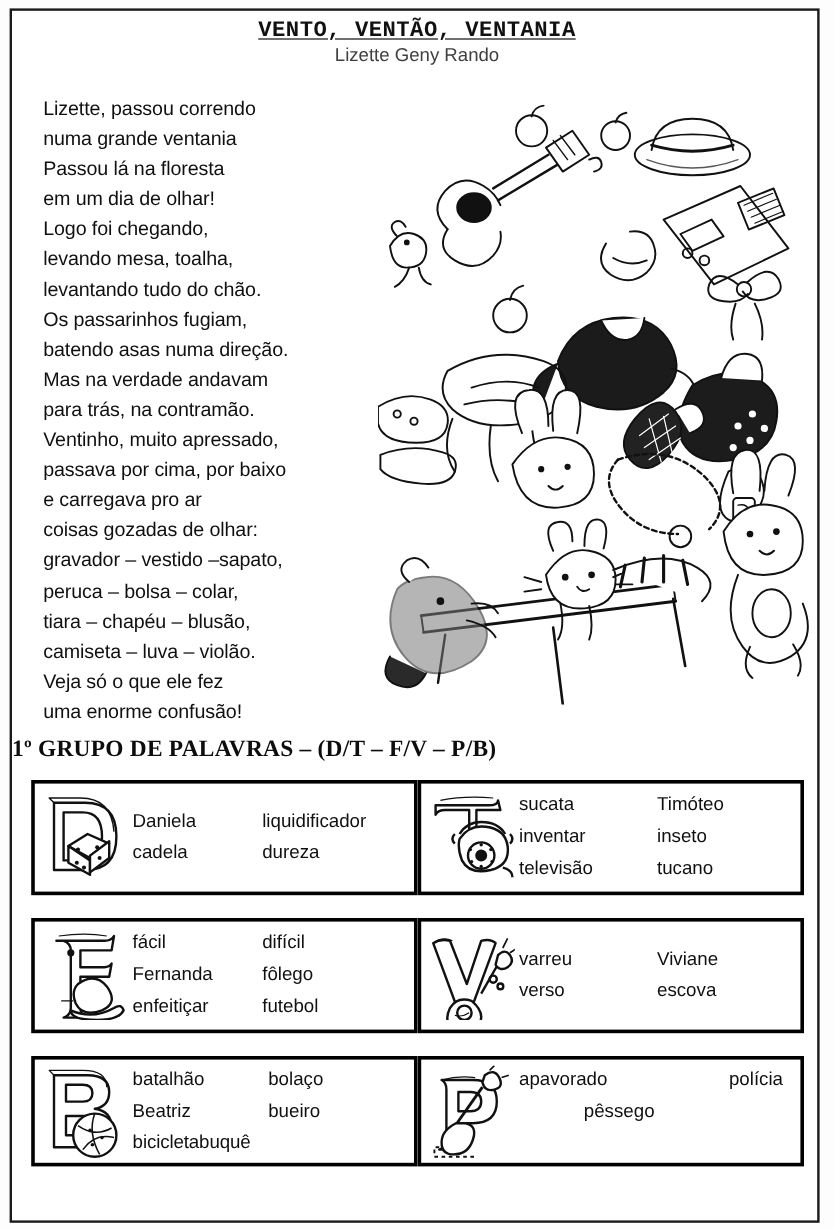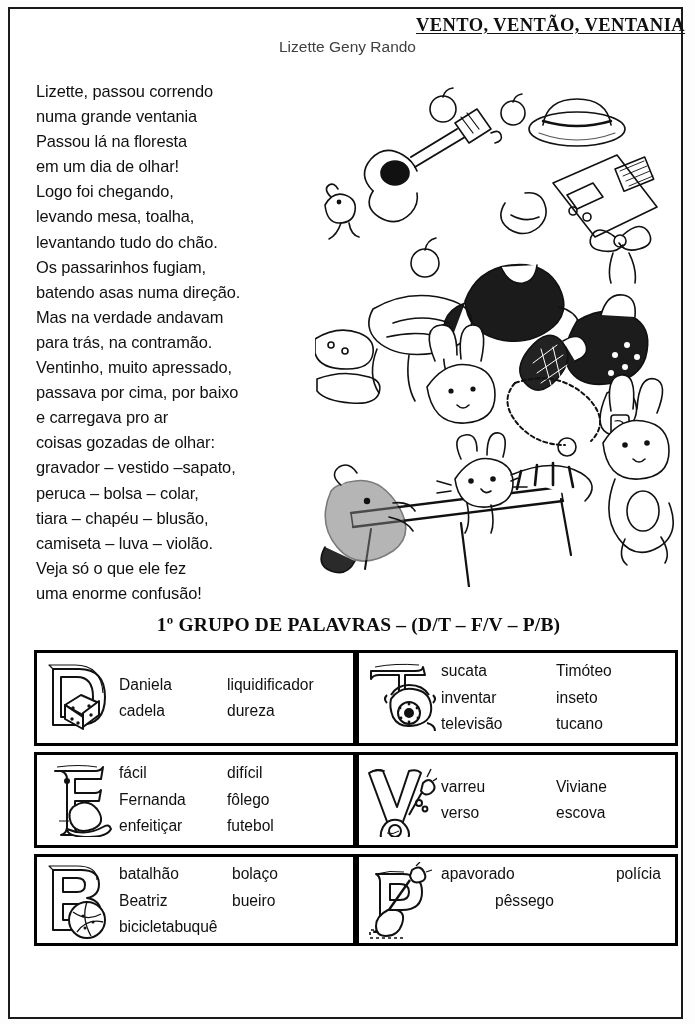--- a/index.html
+++ b/index.html
@@ -36,29 +36,28 @@
 
   
   .header {
     position: absolute;
     left: 0;
     top: 6px;
     width: 675px;
     text-align: center;
   }
   .doc-title {
-    font-family: Liberation Serif, serif;
+    font-family: Liberation Mono, monospace;
     font-weight: bold;
     font-size: 18.5px;
     letter-spacing: 0.4px;
     text-decoration: underline;
     text-underline-offset: 2px;
     line-height: 1.15;
     color: #111;
-    text-align: right;
   }
   .doc-author {
     font-family: "Liberation Sans", sans-serif;
     font-weight: normal;
     font-size: 15.5px;
     margin-top: 2px;
     color: #404040;
   }
 
   
@@ -86,40 +85,38 @@
     height: 500px;
   }
   .illustration svg { display: block; }
 
   
   .group-heading {
     position: absolute;
     left: 0;
     top: 605px;
     width: 675px;
-    text-align: center;
     font-family: "Liberation Serif", serif;
     font-weight: bold;
     font-size: 19.5px;
     letter-spacing: 0.2px;
     color: #0d0d0d;
-    padding-left: 11px;
   }
 
   
   .boxes {
     position: absolute;
     left: 7px;
     top: 641px;
     width: 661px;
   }
   .box-row {
     display: flex;
-    justify-content: flex-end;
-    margin-bottom: 6px;
+    justify-content: center;
+    margin-bottom: 19px;
     border-radius: 24px;
   }
   .word-box {
     box-sizing: border-box;
     width: 322px;
     height: 96px;
     border: 3.5px solid #000;
     background: #fff;
     display: flex;
     align-items: center;

